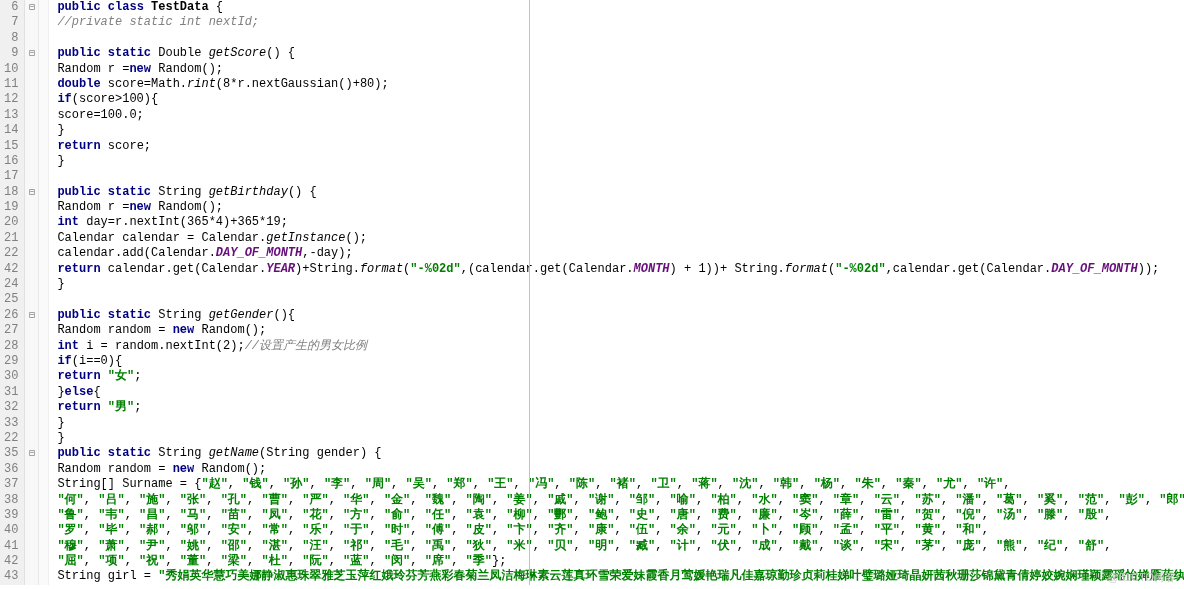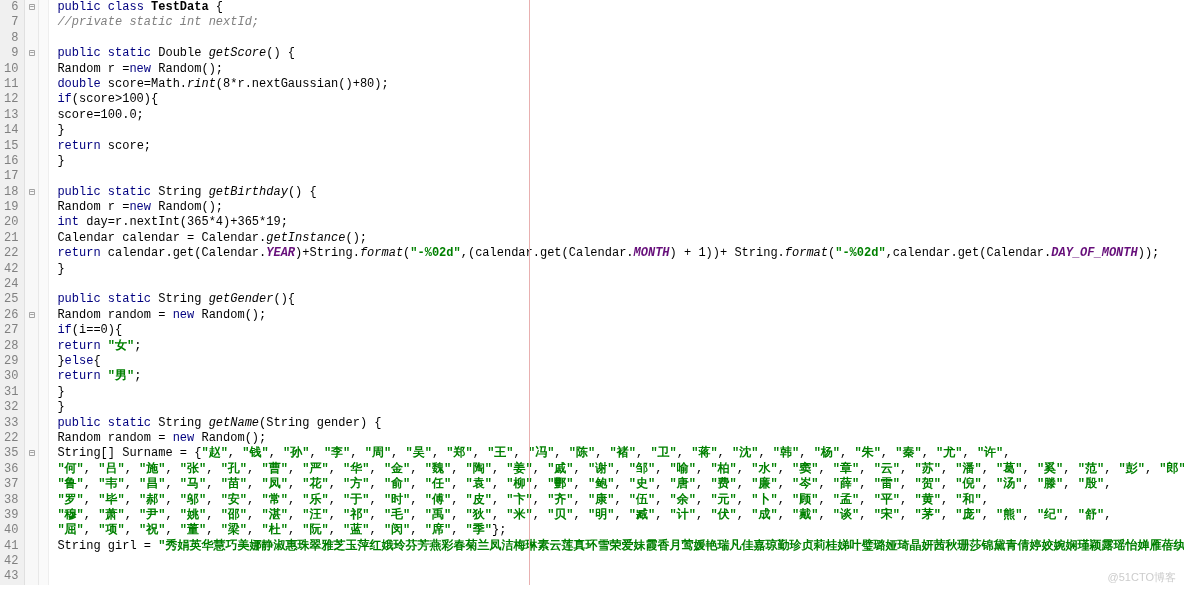--- a/index.html
+++ b/index.html
@@ -37,21 +37,21 @@
 }
 .code {
   padding-left: 8px;
   position: relative;
   flex: 1;
   overflow: hidden;
 }
 .line { height: 15.4px; line-height: 15.4px; }
 .gutter .line { padding-right: 2px; }
 .fold-col .line { text-align: center; color: #888; font-size: 10px; }
-.kw { color: #000080; font-weight: normal; }
+.kw { color: #000080; font-weight: bold; }
 .cls { font-weight: bold; }
 .mth { font-weight: normal; font-style: italic; }
 .cmt { color: #808080; font-style: italic; }
 .str { color: #008000; font-weight: bold; }
 .const { color: #660E7A; font-style: italic; font-weight: bold; }
 .staticm { font-style: italic; }
 .vguide {
   position: absolute;
   top: 0; bottom: 0;
   width: 1px;
@@ -164,25 +164,27 @@
       <div class="line">                <span class="kw">if</span>(score&gt;100){</div>
       <div class="line">                    score=100.0;</div>
       <div class="line">                }</div>
       <div class="line">                <span class="kw">return</span> score;</div>
       <div class="line">        }</div>
       <div class="line"></div>
       <div class="line">        <span class="kw">public</span> <span class="kw">static</span> String <span class="mth">getBirthday</span>() {</div>
       <div class="line">                Random r =<span class="kw">new</span> Random();</div>
       <div class="line">                <span class="kw">int</span> day=r.nextInt(365*4)+365*19;</div>
       <div class="line">                Calendar calendar = Calendar.<span class="staticm">getInstance</span>();</div>
+      <div class="line">                calendar.add(Calendar.<span class="const">DAY_OF_MONTH</span>,-day);</div>
       <div class="line">                <span class="kw">return</span> calendar.get(Calendar.<span class="const">YEAR</span>)+String.<span class="staticm">format</span>(<span class="str">"-%02d"</span>,(calendar.get(Calendar.<span class="const">MONTH</span>) + 1))+ String.<span class="staticm">format</span>(<span class="str">"-%02d"</span>,calendar.get(Calendar.<span class="const">DAY_OF_MONTH</span>));</div>
       <div class="line">        }</div>
       <div class="line"></div>
       <div class="line">        <span class="kw">public</span> <span class="kw">static</span> String <span class="mth">getGender</span>(){</div>
       <div class="line">            Random random = <span class="kw">new</span> Random();</div>
+      <div class="line">            <span class="kw">int</span> i = random.nextInt(2);<span class="cmt">//设置产生的男女比例</span></div>
       <div class="line">            <span class="kw">if</span>(i==0){</div>
       <div class="line">                <span class="kw">return</span> <span class="str">"女"</span>;</div>
       <div class="line">            }<span class="kw">else</span>{</div>
       <div class="line">                <span class="kw">return</span> <span class="str">"男"</span>;</div>
       <div class="line">            }</div>
       <div class="line">        }</div>
       <div class="line">        <span class="kw">public</span> <span class="kw">static</span> String <span class="mth">getName</span>(String gender) {</div>
       <div class="line">        Random random = <span class="kw">new</span> Random();</div>
       <div class="line">        String[] Surname = {<span class="str">"赵"</span>, <span class="str">"钱"</span>, <span class="str">"孙"</span>, <span class="str">"李"</span>, <span class="str">"周"</span>, <span class="str">"吴"</span>, <span class="str">"郑"</span>, <span class="str">"王"</span>, <span class="str">"冯"</span>, <span class="str">"陈"</span>, <span class="str">"褚"</span>, <span class="str">"卫"</span>, <span class="str">"蒋"</span>, <span class="str">"沈"</span>, <span class="str">"韩"</span>, <span class="str">"杨"</span>, <span class="str">"朱"</span>, <span class="str">"秦"</span>, <span class="str">"尤"</span>, <span class="str">"许"</span>,</div>
       <div class="line">                <span class="str">"何"</span>, <span class="str">"吕"</span>, <span class="str">"施"</span>, <span class="str">"张"</span>, <span class="str">"孔"</span>, <span class="str">"曹"</span>, <span class="str">"严"</span>, <span class="str">"华"</span>, <span class="str">"金"</span>, <span class="str">"魏"</span>, <span class="str">"陶"</span>, <span class="str">"姜"</span>, <span class="str">"戚"</span>, <span class="str">"谢"</span>, <span class="str">"邹"</span>, <span class="str">"喻"</span>, <span class="str">"柏"</span>, <span class="str">"水"</span>, <span class="str">"窦"</span>, <span class="str">"章"</span>, <span class="str">"云"</span>, <span class="str">"苏"</span>, <span class="str">"潘"</span>, <span class="str">"葛"</span>, <span class="str">"奚"</span>, <span class="str">"范"</span>, <span class="str">"彭"</span>, <span class="str">"郎"</span>,</div>

